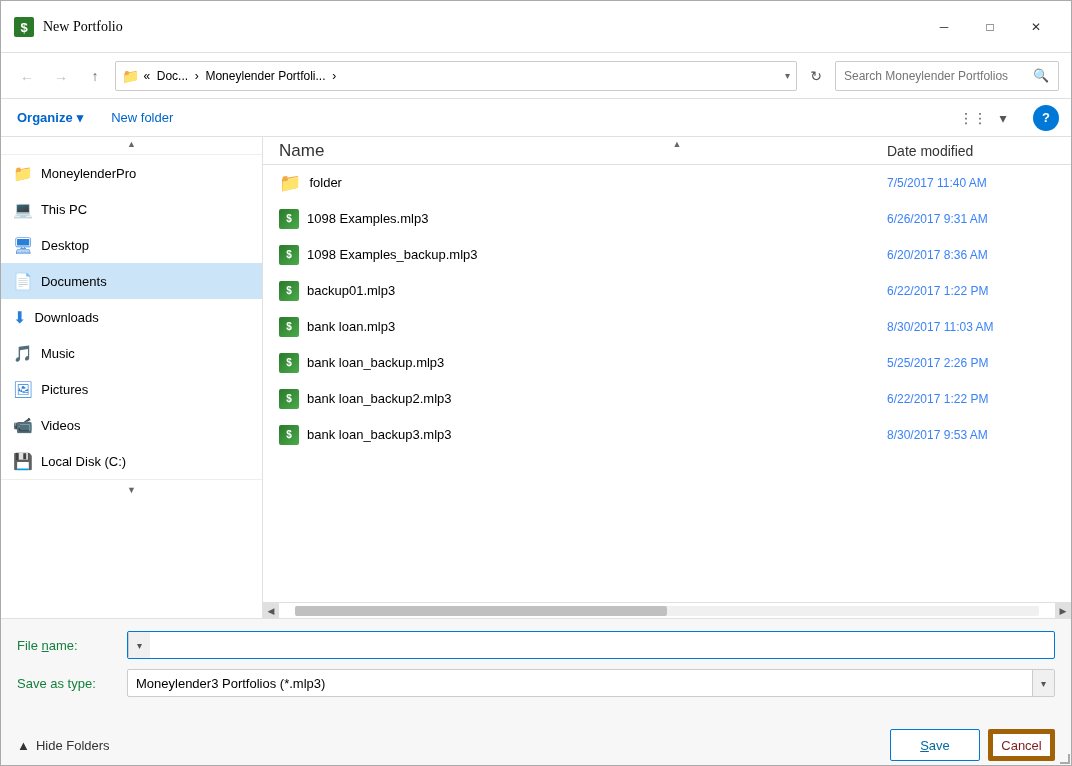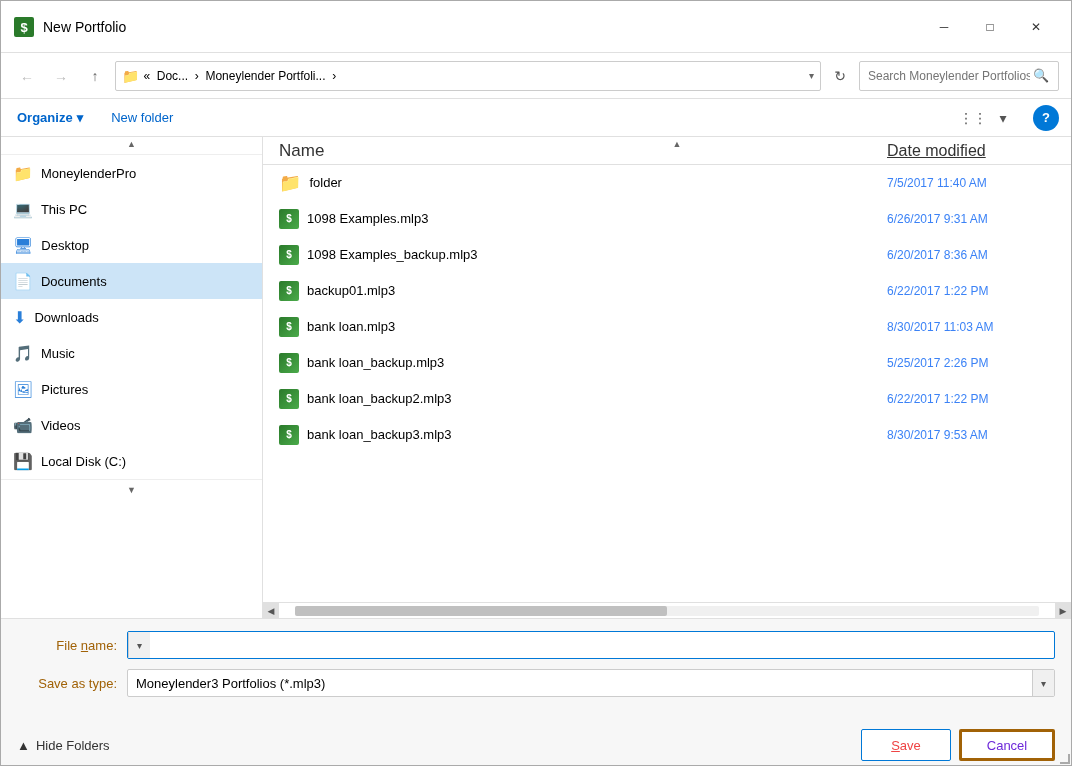--- a/index.html
+++ b/index.html
@@ -35,20 +35,21 @@
       width: 22px;
       height: 22px;
       margin-right: 8px;
       flex-shrink: 0;
     }
     .title-bar-icon svg { width: 22px; height: 22px; }
     .title-bar-title {
       flex: 1;
       font-size: 14px;
       color: #000;
+      font-family: Liberation Serif, serif;
     }
     .title-bar-controls {
       display: flex;
       gap: 0;
     }
     .title-btn {
       width: 46px;
       height: 32px;
       border: none;
       background: transparent;
@@ -110,21 +111,21 @@
       font-size: 14px;
       color: #555;
       border-radius: 2px;
     }
     .search-box {
       display: flex;
       align-items: center;
       border: 1px solid #ccc;
       border-radius: 2px;
       height: 30px;
-      width: 200px;
+      width: 224px;
       padding: 0 8px;
       background: #fff;
       gap: 4px;
     }
     .search-box input {
       border: none;
       outline: none;
       font-size: 12px;
       flex: 1;
       color: #999;
@@ -247,25 +248,24 @@
       flex: 1;
       padding: 4px 16px;
       font-size: 17px;
       color: #333;
       cursor: pointer;
       user-select: none;
     }
     .col-date {
       width: 200px;
       padding: 4px 16px;
-      font-size: 16px;
+      font-size: 14px;
       color: #333;
       cursor: pointer;
       user-select: none;
-      text-decoration: underline;
     }
     .file-list {
       flex: 1;
       overflow-y: auto;
       overflow-x: hidden;
     }
     .file-list::-webkit-scrollbar { width: 10px; }
     .file-list::-webkit-scrollbar-track { background: #f0f0f0; }
     .file-list::-webkit-scrollbar-thumb { background: #c0c0c0; border-radius: 2px; }
     .file-item {
@@ -331,23 +331,22 @@
       background: #f7f7f7;
       flex-shrink: 0;
     }
     .form-row {
       display: flex;
       align-items: center;
       margin-bottom: 10px;
     }
     .form-label {
       width: 110px;
-      text-align: right;
-      font-size: 13px;
-      color: #a16207;
+      font-size: 13px;
+      color: #15803d;
       padding-right: 10px;
       flex-shrink: 0;
     }
     .form-label span { text-decoration: underline; }
     .form-input-wrapper {
       flex: 1;
       display: flex;
       align-items: center;
       border: 1px solid #0078d7;
       background: #fff;
@@ -422,32 +421,32 @@
       cursor: pointer;
       font-size: 13px;
       color: #333;
     }
     .action-spacer { flex: 1; }
     .save-btn {
       width: 90px;
       height: 32px;
       border: 1px solid #0078d7;
       background: #fff;
-      color: #ef4444;
+      color: #0369a1;
       font-size: 13px;
       cursor: pointer;
       border-radius: 2px;
       margin-right: 8px;
     }
     .cancel-btn {
-      width: 96px;
+      width: 67px;
       height: 32px;
-      border: 3px solid #a16207;
+      border: 5px solid #a16207;
       background: #fff;
-      color: #6d28d9;
+      color: #7f1d1d;
       font-size: 13px;
       cursor: pointer;
       border-radius: 2px;
     }
 
     
     .icon-folder { color: #e6a817; }
     .icon-mlp-dollar {
       width: 20px; height: 20px;
       background: linear-gradient(135deg, #2a7a2a, #4aaa4a);

